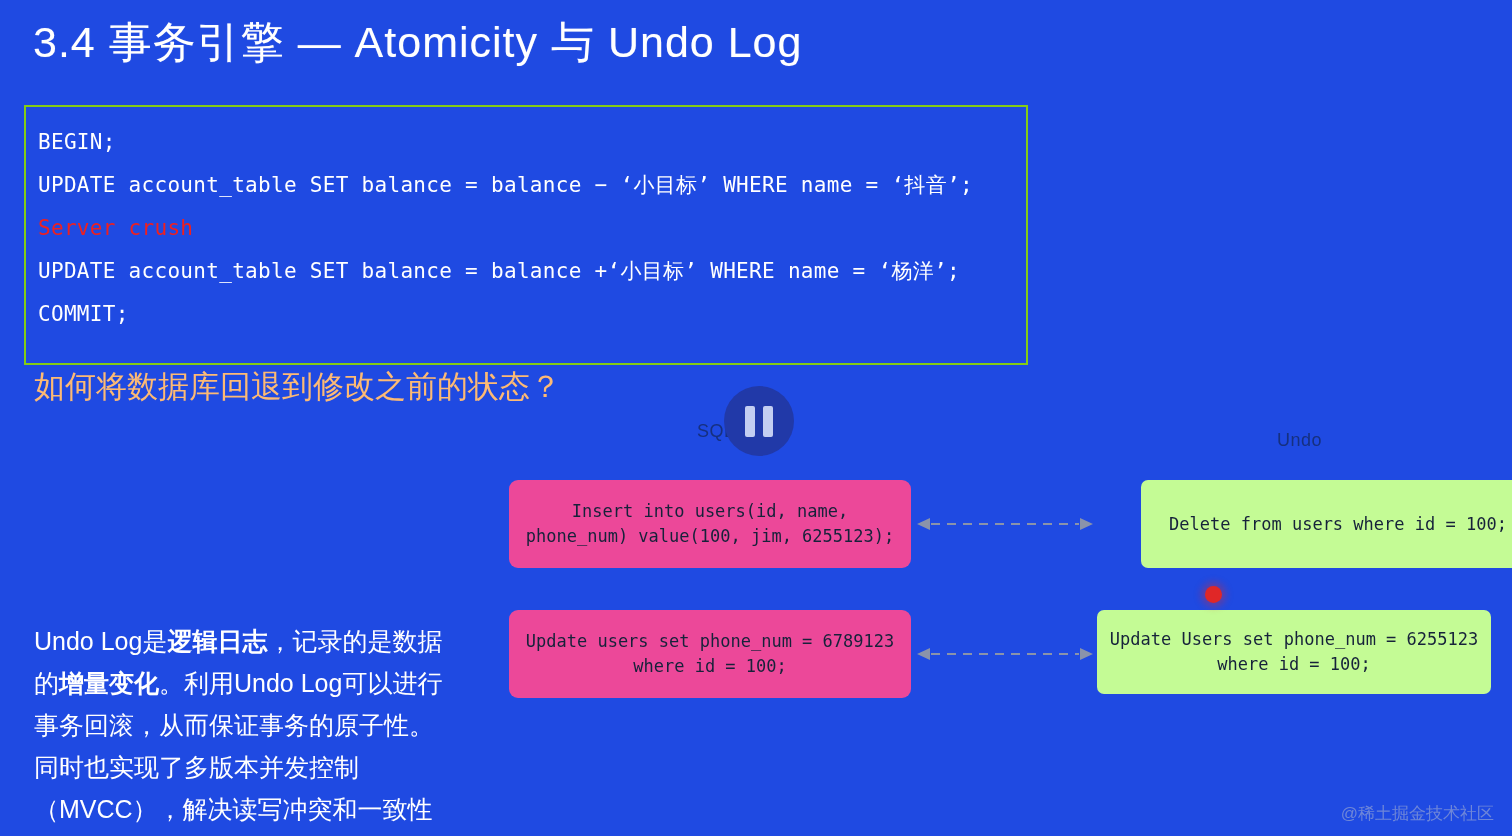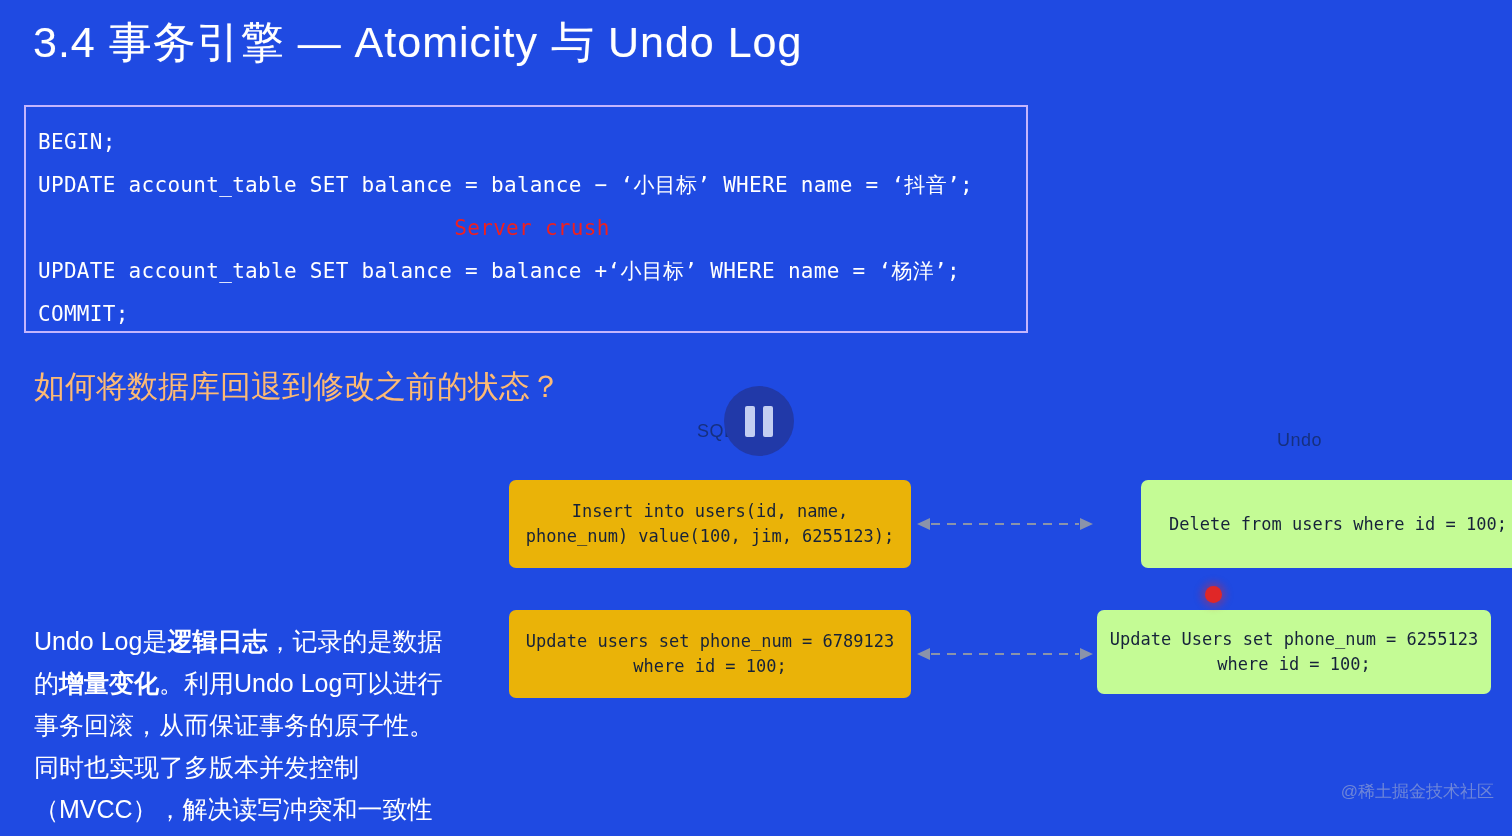--- a/index.html
+++ b/index.html
@@ -18,33 +18,33 @@
     font-size:43px;line-height:60px;
     color:#ffffff;font-weight:400;
     letter-spacing:1px;
     white-space:nowrap;
     text-shadow:0 0 1px rgba(255,255,255,.35);
   }
 
   
   .code-box{
     position:absolute;left:24px;top:105px;
-    width:1004px;height:228px;
-    border:2px solid #c4b5fd;
+    width:1004px;height:260px;
+    border:2px solid #84cc16;
     box-sizing:border-box;
     padding:14px 0 0 12px;
   }
   .code-line{
     font-family:"DejaVu Sans Mono","Liberation Mono",monospace;
     font-size:21px;line-height:43px;
     color:#ffffff;
     white-space:pre;
     letter-spacing:.3px;
   }
-  .code-line.crash{color:#ee2020;text-align:center;}
+  .code-line.crash{color:#ee2020;}
 
   
   .question{
     position:absolute;left:34px;top:370px;
     font-size:31px;line-height:34px;color:#fdba74;
     white-space:nowrap;
   }
 
   
   .undo-box{
@@ -82,21 +82,21 @@
     box-sizing:border-box;
     display:flex;align-items:center;justify-content:center;
     text-align:center;
     border-radius:7px;
     font-family:"DejaVu Sans Mono","Liberation Mono",monospace;
     font-size:17px;line-height:25px;
     white-space:pre;
     color:#16223a;
     padding:0 8px;
   }
-  .flow-box.blue{background:#eab308;}
+  .flow-box.blue{background:#ec4899;border-radius:9px;}
   .flow-box.green{background:#c4fb95;}
 
   #box-sql-insert{left:509px;top:480px;width:402px;height:88px;}
   #box-undo-delete{left:1097px;top:480px;width:394px;height:88px;margin-left:44px;}
   #box-sql-update{left:509px;top:610px;width:402px;height:88px;}
   #box-undo-update{left:1097px;top:610px;width:394px;height:84px;}
 
   
   .connector{
     position:absolute;left:915px;width:180px;height:14px;
@@ -118,21 +118,21 @@
 
   
   .cursor-dot{
     position:absolute;left:1205px;top:586px;
     width:17px;height:17px;border-radius:50%;
     background:#e02727;
     box-shadow:0 0 7px 4px rgba(224,39,39,.35);
   }
 
   
-  .wm{position:absolute;right:18px;text-align:right;white-space:nowrap;}
+  .wm{position:absolute;right:18px;text-align:right;white-space:nowrap;margin-top:22px;}
   .wm-handle{top:780px;font-size:17px;color:#6e86d8;}
   .wm-notice{top:804px;font-size:21px;font-weight:700;color:#ffffff;}
 </style>
 </head>
 <body>
 
 <div class="stage">
 
   <div class="slide-title">3.4 事务引擎 — Atomicity 与 Undo Log</div>
 

